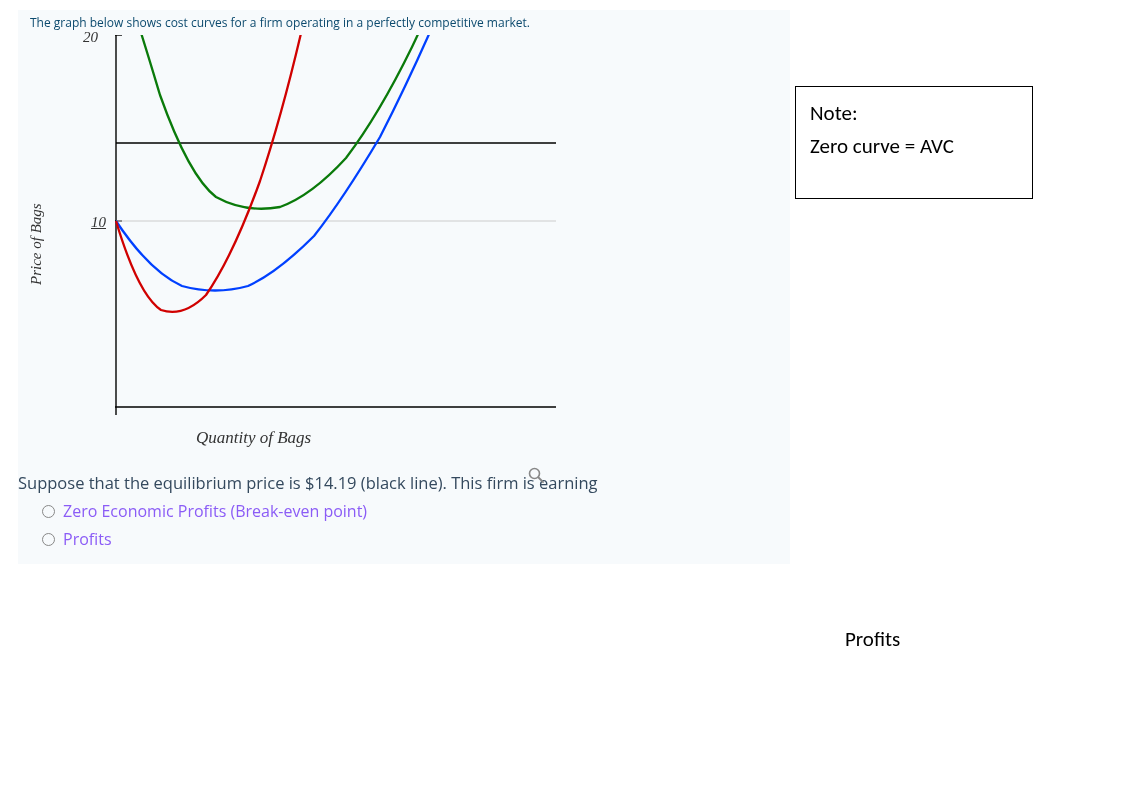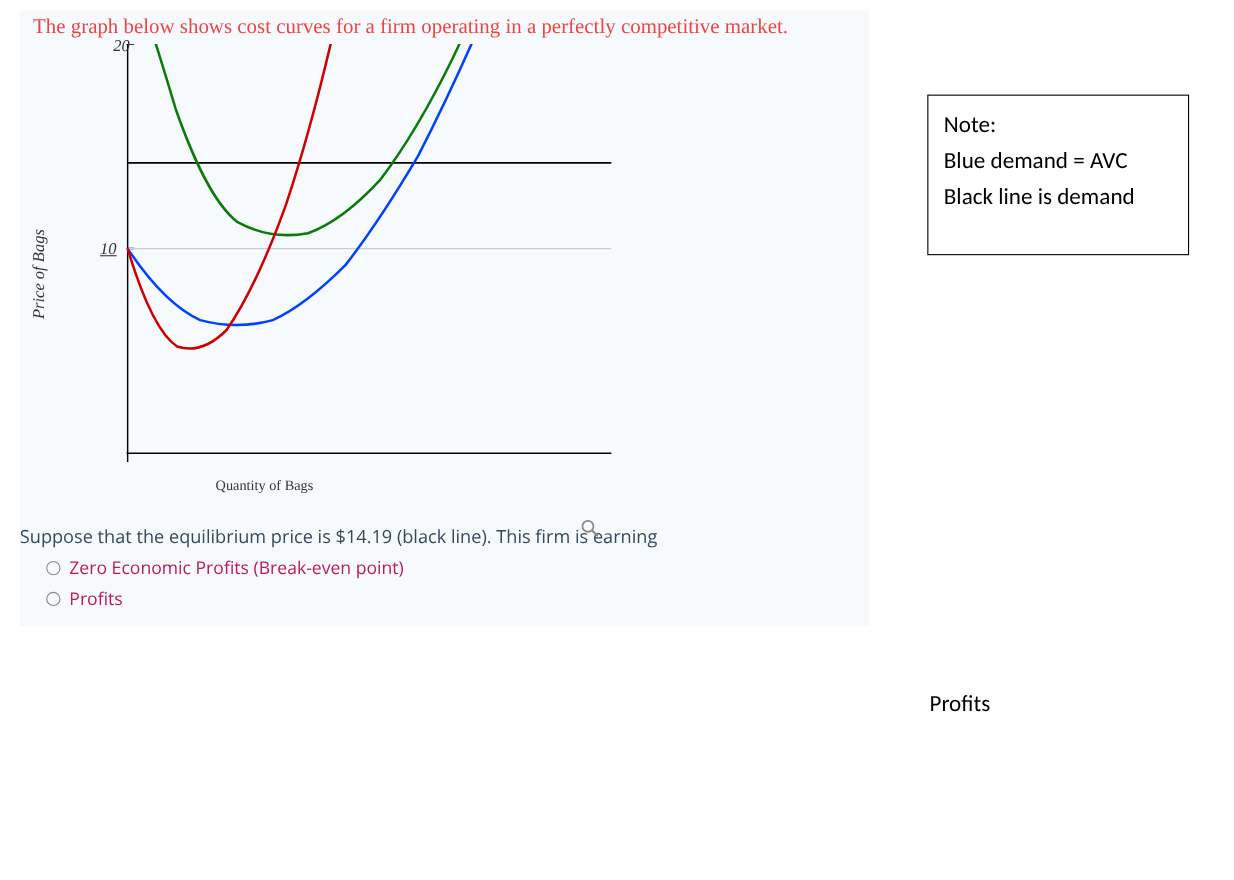--- a/index.html
+++ b/index.html
@@ -15,24 +15,23 @@
     position: relative;
   }
   .question-area {
     background: #f7fafc;
     padding: 4px 0 8px 0;
     width: 772px;
     margin-left: 18px;
     margin-top: 10px;
   }
   .prompt {
-    color: #ef4444;
+    color: #0c4a6e;
     margin: 0 0 4px 12px;
-    font-size: 19px;
-    font-family: Liberation Serif, serif;
+    font-size: 12px;
   }
   .graph-wrap {
     position: relative;
     margin-left: 18px;
     height: 430px;
   }
   .ylabel {
     position: absolute;
     left: -8px;
     top: 250px;
@@ -46,22 +45,23 @@
   .ytick {
     position: absolute;
     font-style: italic;
     font-family: Georgia, "Times New Roman", serif;
     font-size: 15px;
     text-align: right;
     width: 30px;
   }
   .xlabel {
     position: absolute;
+    font-style: italic;
     font-family: Georgia, "Times New Roman", serif;
-    font-size: 13px;
+    font-size: 17px;
     text-align: right;
   }
   .magnify {
     position: absolute;
     left: 492px;
     top: 432px;
     color: #888;
     width: 16px;
     height: 16px;
   }
@@ -73,39 +73,38 @@
   }
   .options {
     margin-left: 24px;
   }
   .option {
     margin: 6px 0;
     display: flex;
     align-items: center;
     gap: 8px;
     font-size: 16px;
-    color: #be185d;
+    color: #8b5cf6;
   }
   .radio {
     width: 13px;
     height: 13px;
     border: 1.5px solid #888;
     border-radius: 50%;
     display: inline-block;
     flex-shrink: 0;
   }
   .note-box {
     position: absolute;
     left: 795px;
     top: 86px;
     width: 238px;
     border: 1.5px solid #000;
     padding: 10px 14px 36px 14px;
     background: #fff;
-    margin-left: 48px;
   }
   .note-box div {
     font-size: 21px;
     line-height: 1.55;
     color: #000;
     font-family: Calibri, Arial, sans-serif;
   }
   .answer-label {
     position: absolute;
     left: 845px;
@@ -119,21 +118,21 @@
   }
 </style>
 </head>
 <body>
 
 <div class="question-area">
   <p class="prompt">The graph below shows cost curves for a firm operating in a perfectly competitive market.</p>
 
   <div class="graph-wrap">
     <span class="ylabel">Price of Bags</span>
-    <span class="ytick" style="left:52px; top:-6px;text-align:right;">20</span>
+    <span class="ytick" style="left:32px; top:-6px;text-align:right;">20</span>
     <span class="ytick" style="left:40px; top:179px;text-decoration:underline;">10</span>
 
     <svg class="plot" width="520" height="415" viewBox="0 0 520 415">
 
       <line x1="80" y1="0" x2="80" y2="380" stroke="#000" stroke-width="1.4"></line>
       <line x1="72" y1="372" x2="520" y2="372" stroke="#000" stroke-width="1.4"></line>
 
       <line x1="74" y1="186" x2="86" y2="186" stroke="#000" stroke-width="1.4"></line>
       <line x1="74" y1="0" x2="86" y2="0" stroke="#000" stroke-width="1.4"></line>
 
@@ -186,17 +185,16 @@
     </div>
     <div class="option">
       <span class="radio"></span>
       <span>Profits</span>
     </div>
   </div>
 </div>
 
 <div class="note-box">
   <div>Note:</div>
-  <div>Blue demand = AVC</div>
-  <div>Black line is demand</div>
+  <div>Zero curve = AVC</div>
 </div>
 
 <div class="answer-label">Profits</div>
 
 </body></html>

